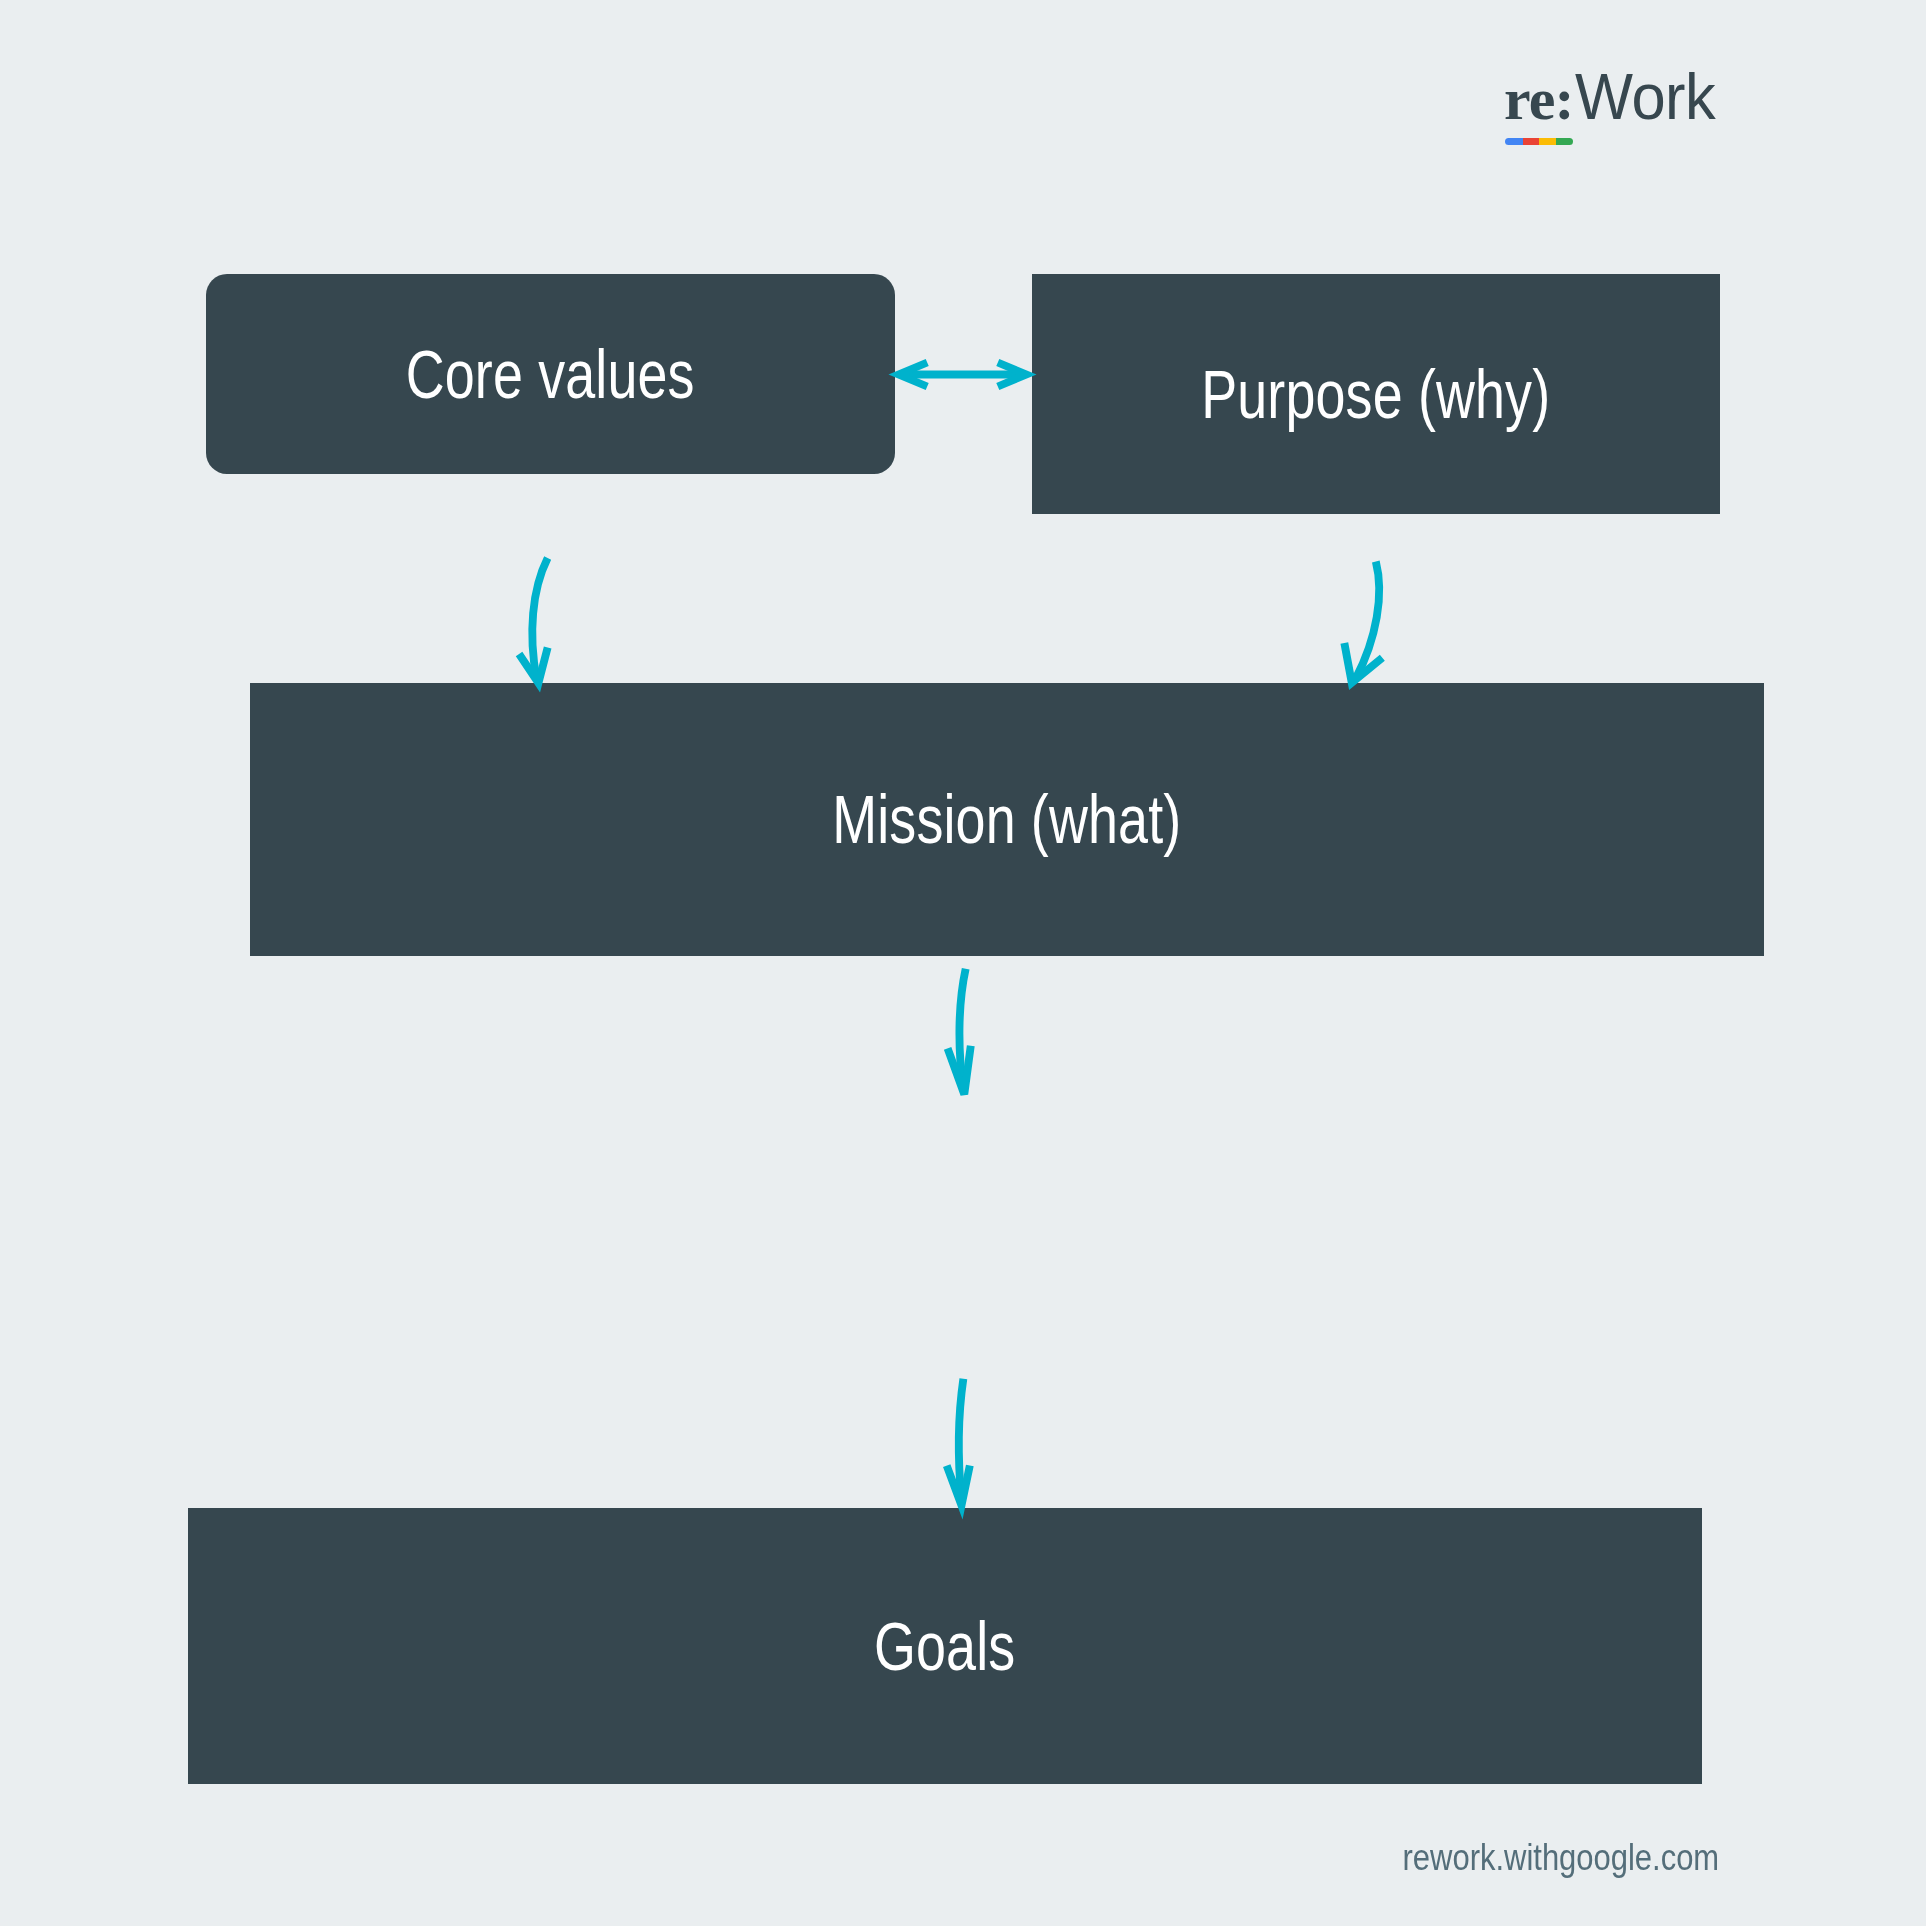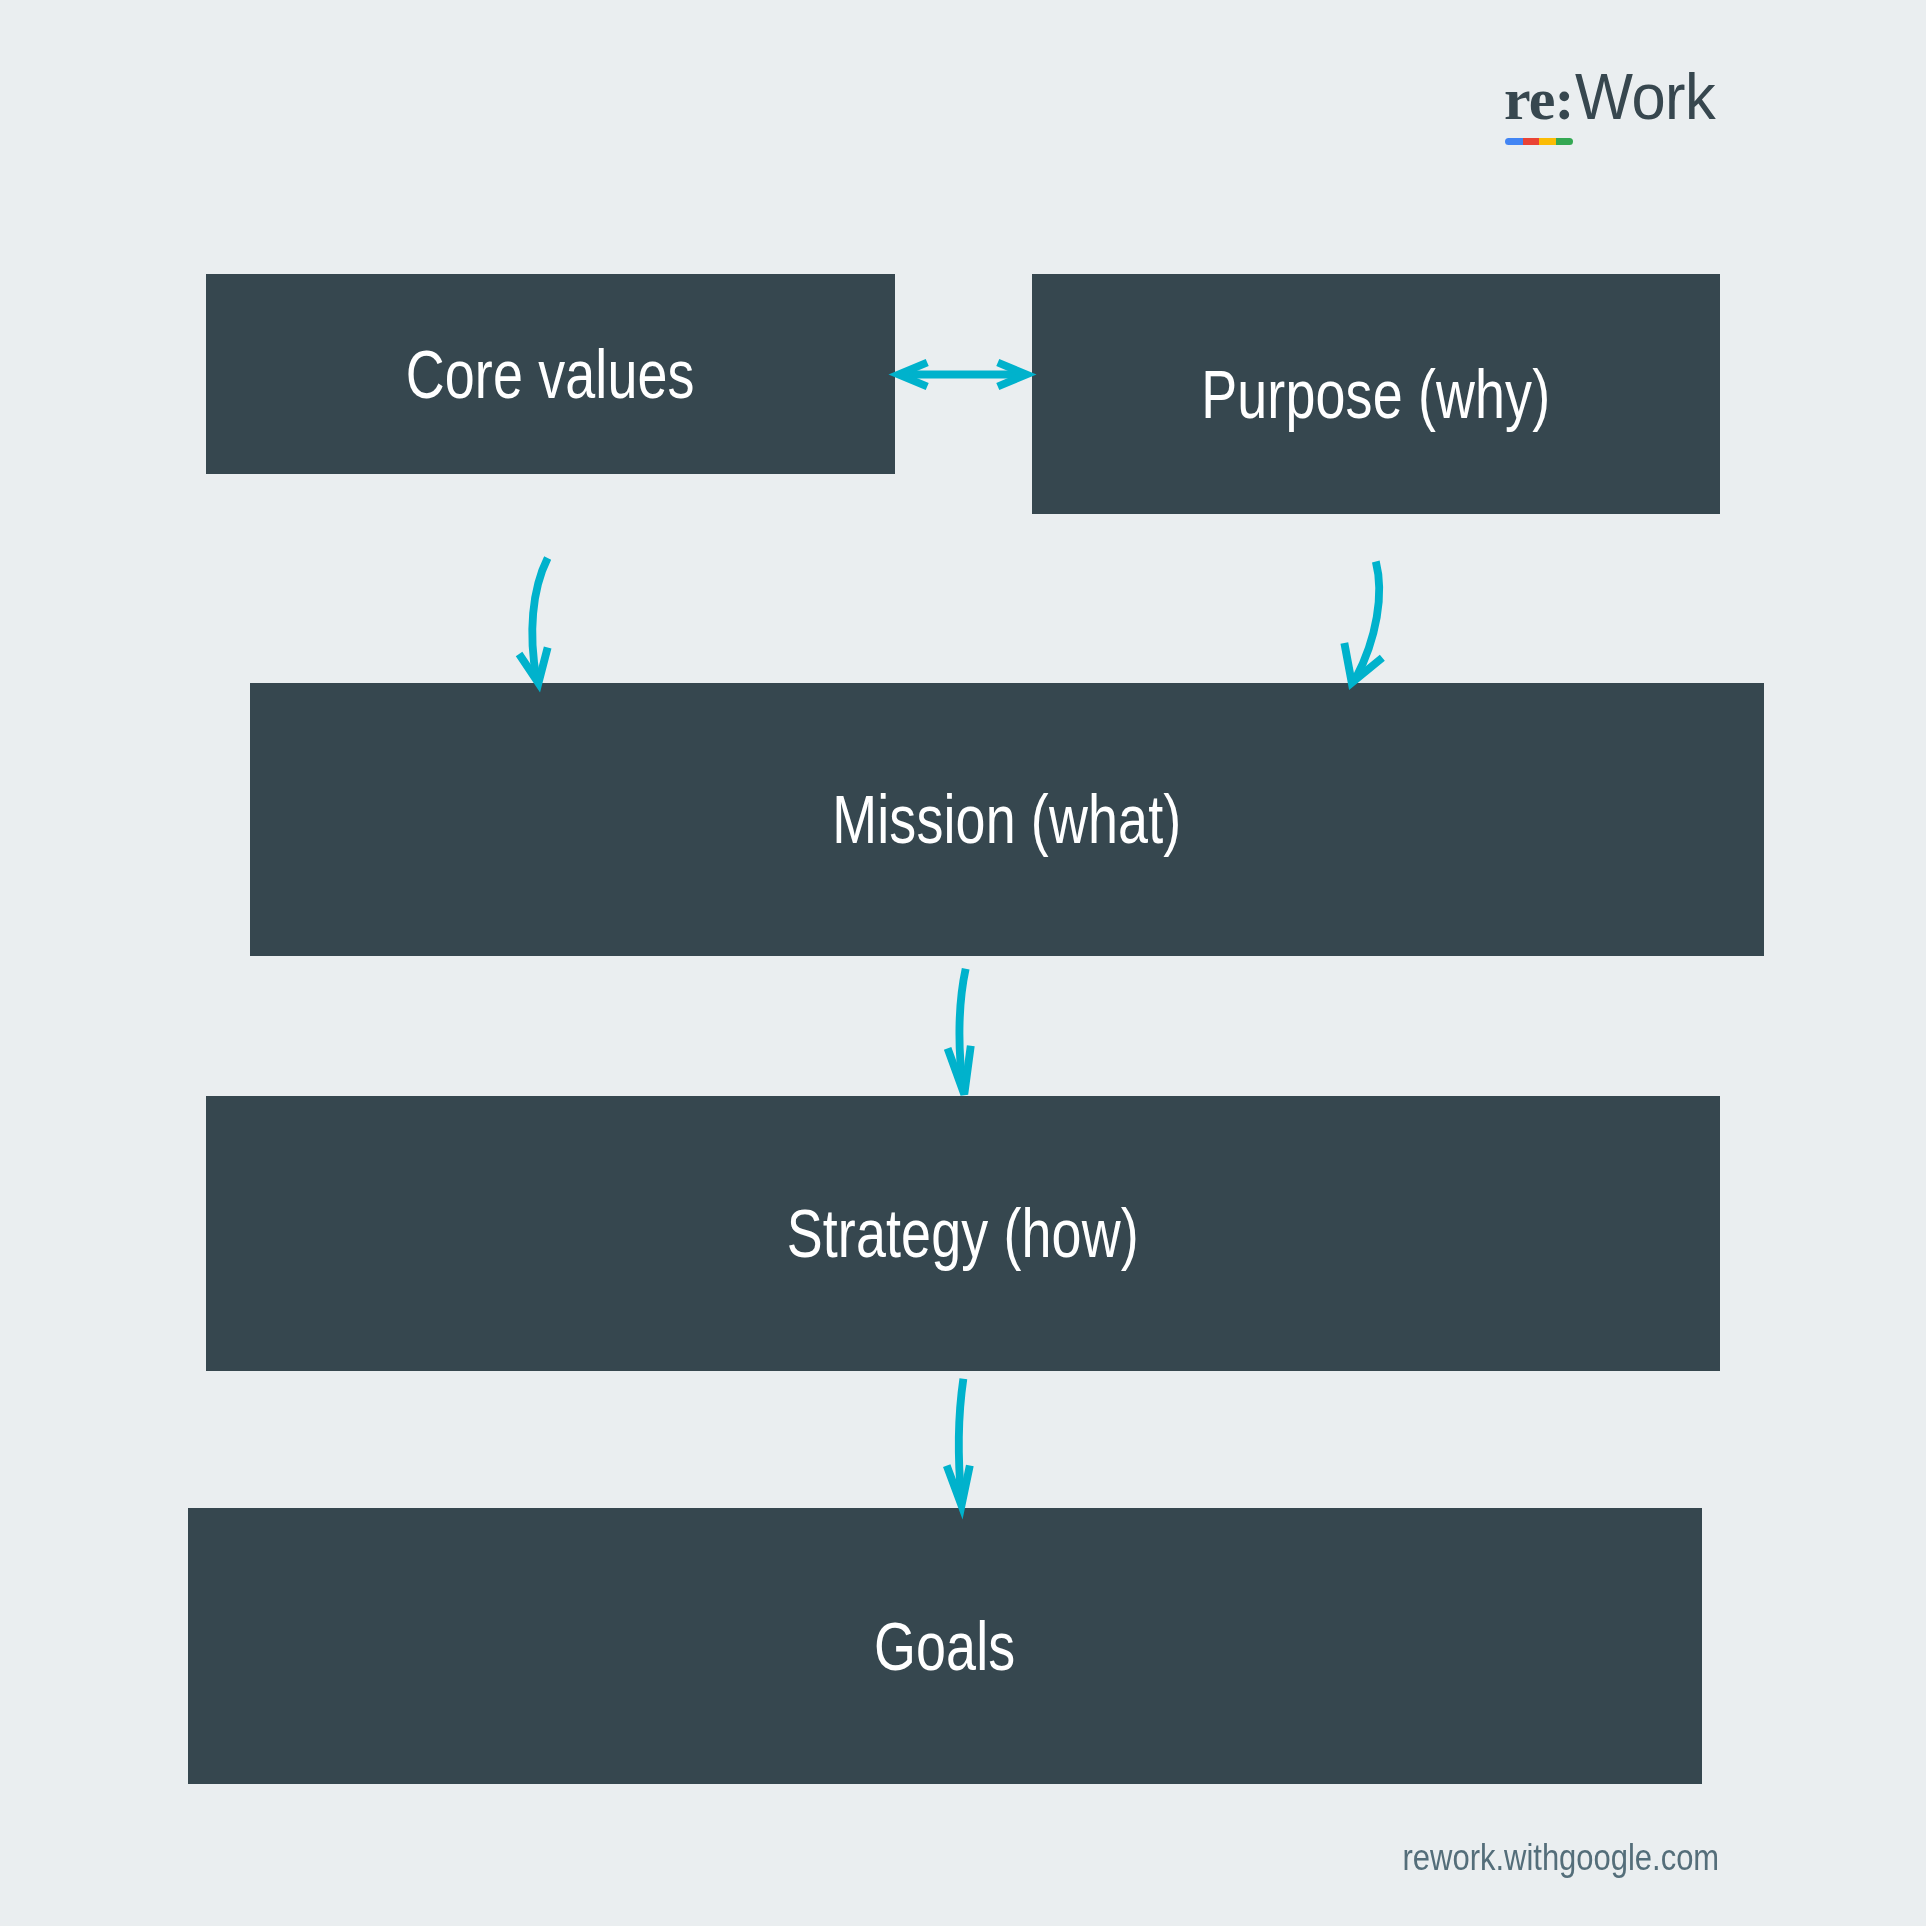--- a/index.html
+++ b/index.html
@@ -77,21 +77,21 @@
     color: #ffffff;
     font-family: "Liberation Sans", sans-serif;
     font-weight: 300;
     font-size: 69px;
     line-height: 1;
     letter-spacing: 0.2px;
     transform: scaleX(0.78);
     white-space: nowrap;
   }
 
-  #box-core-values { left: 206px;  top: 274px;  width: 689px; height: 200px; }
+  #box-core-values { left: 206px;  top: 274px;  width: 689px; height: 200px; border-radius: 21px; }
   #box-purpose     { left: 1032px; top: 274px;  width: 688px; height: 240px; }
   #box-mission     { left: 206px;  top: 683px; width: 1514px; height: 273px; margin-left: 44px; }
   #box-strategy    { left: 206px;  top: 1096px; width: 1514px; height: 275px; }
   #box-goals       { left: 188px;  top: 1508px; width: 1514px; height: 276px; }
 
   
   .arrow-svg {
     position: absolute;
     overflow: visible;
     pointer-events: none;
@@ -148,23 +148,20 @@
   </div>
 
   <div class="box" id="box-purpose">
     <span class="box-label">Purpose (why)</span>
   </div>
 
   <div class="box" id="box-mission">
     <span class="box-label">Mission (what)</span>
   </div>
 
-  <div class="box" id="box-strategy">
-    <span class="box-label">Strategy (how)</span>
-  </div>
 
   <div class="box" id="box-goals">
     <span class="box-label">Goals</span>
   </div>
 
   <svg class="arrow-svg" id="arrow-bidirectional" viewBox="0 0 297 140">
     <path class="arrow-path" d="M 18 70 L 279 70"></path>
     <path class="arrow-path" d="M 72 44 L 10 70 L 72 96"></path>
     <path class="arrow-path" d="M 225 44 L 287 70 L 225 96"></path>
   </svg>

